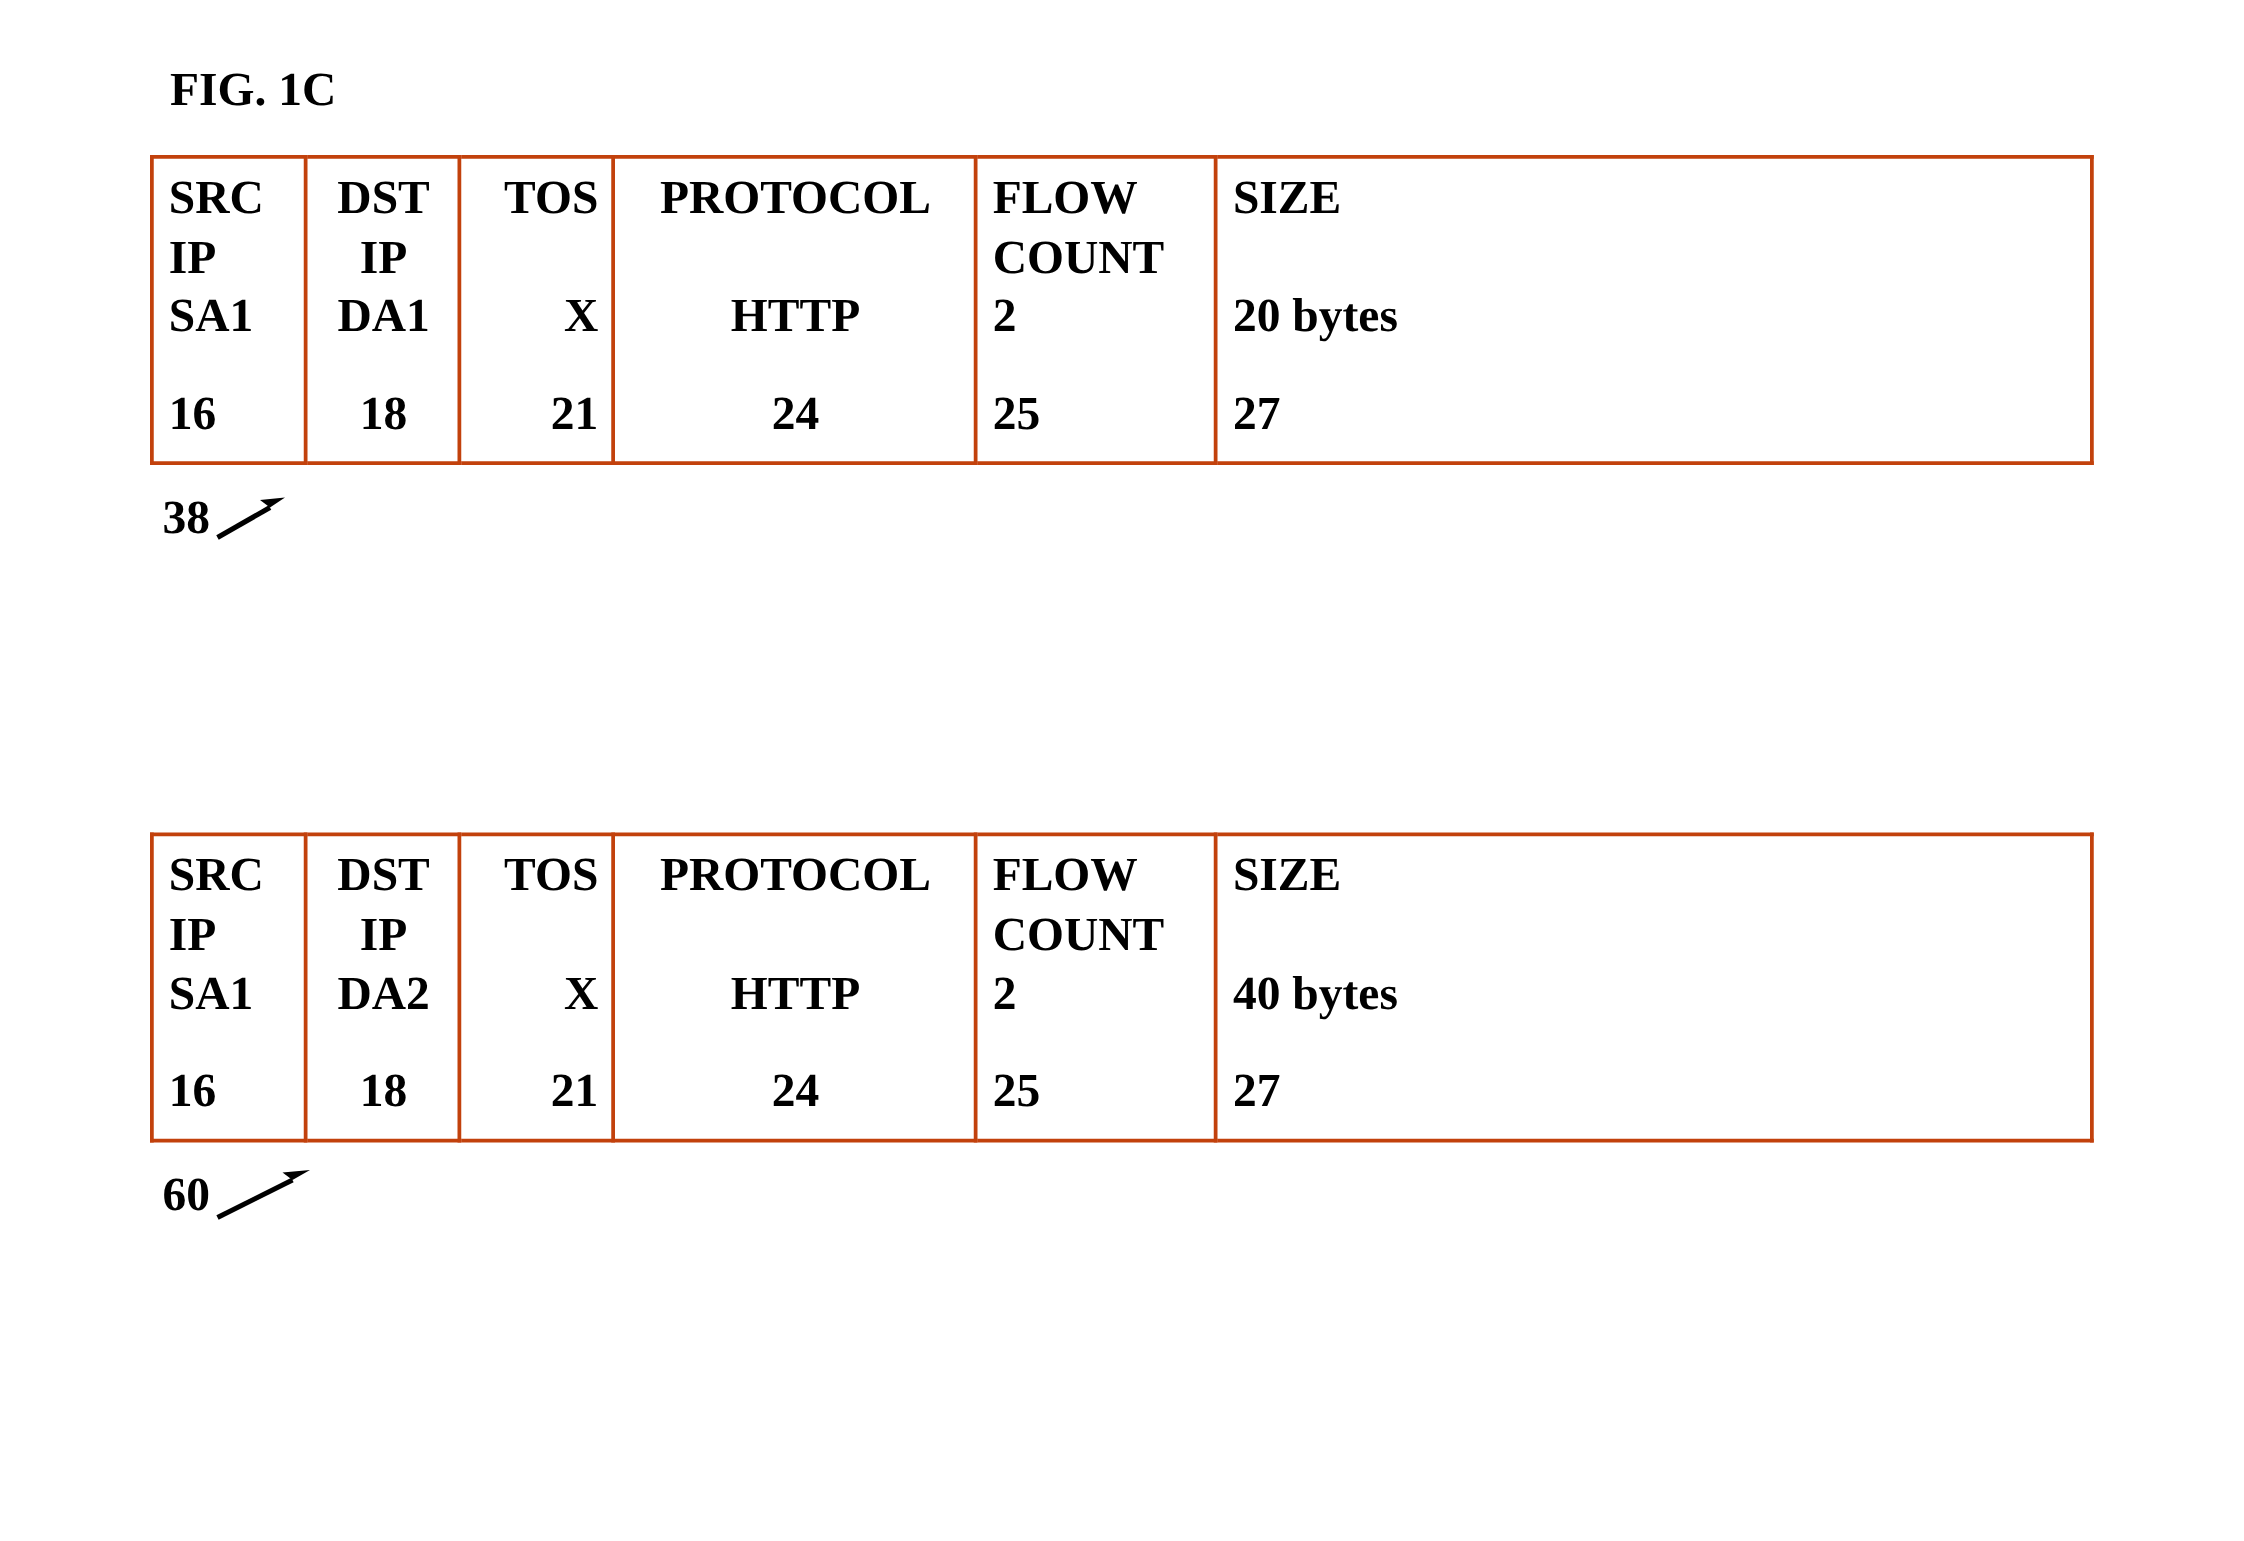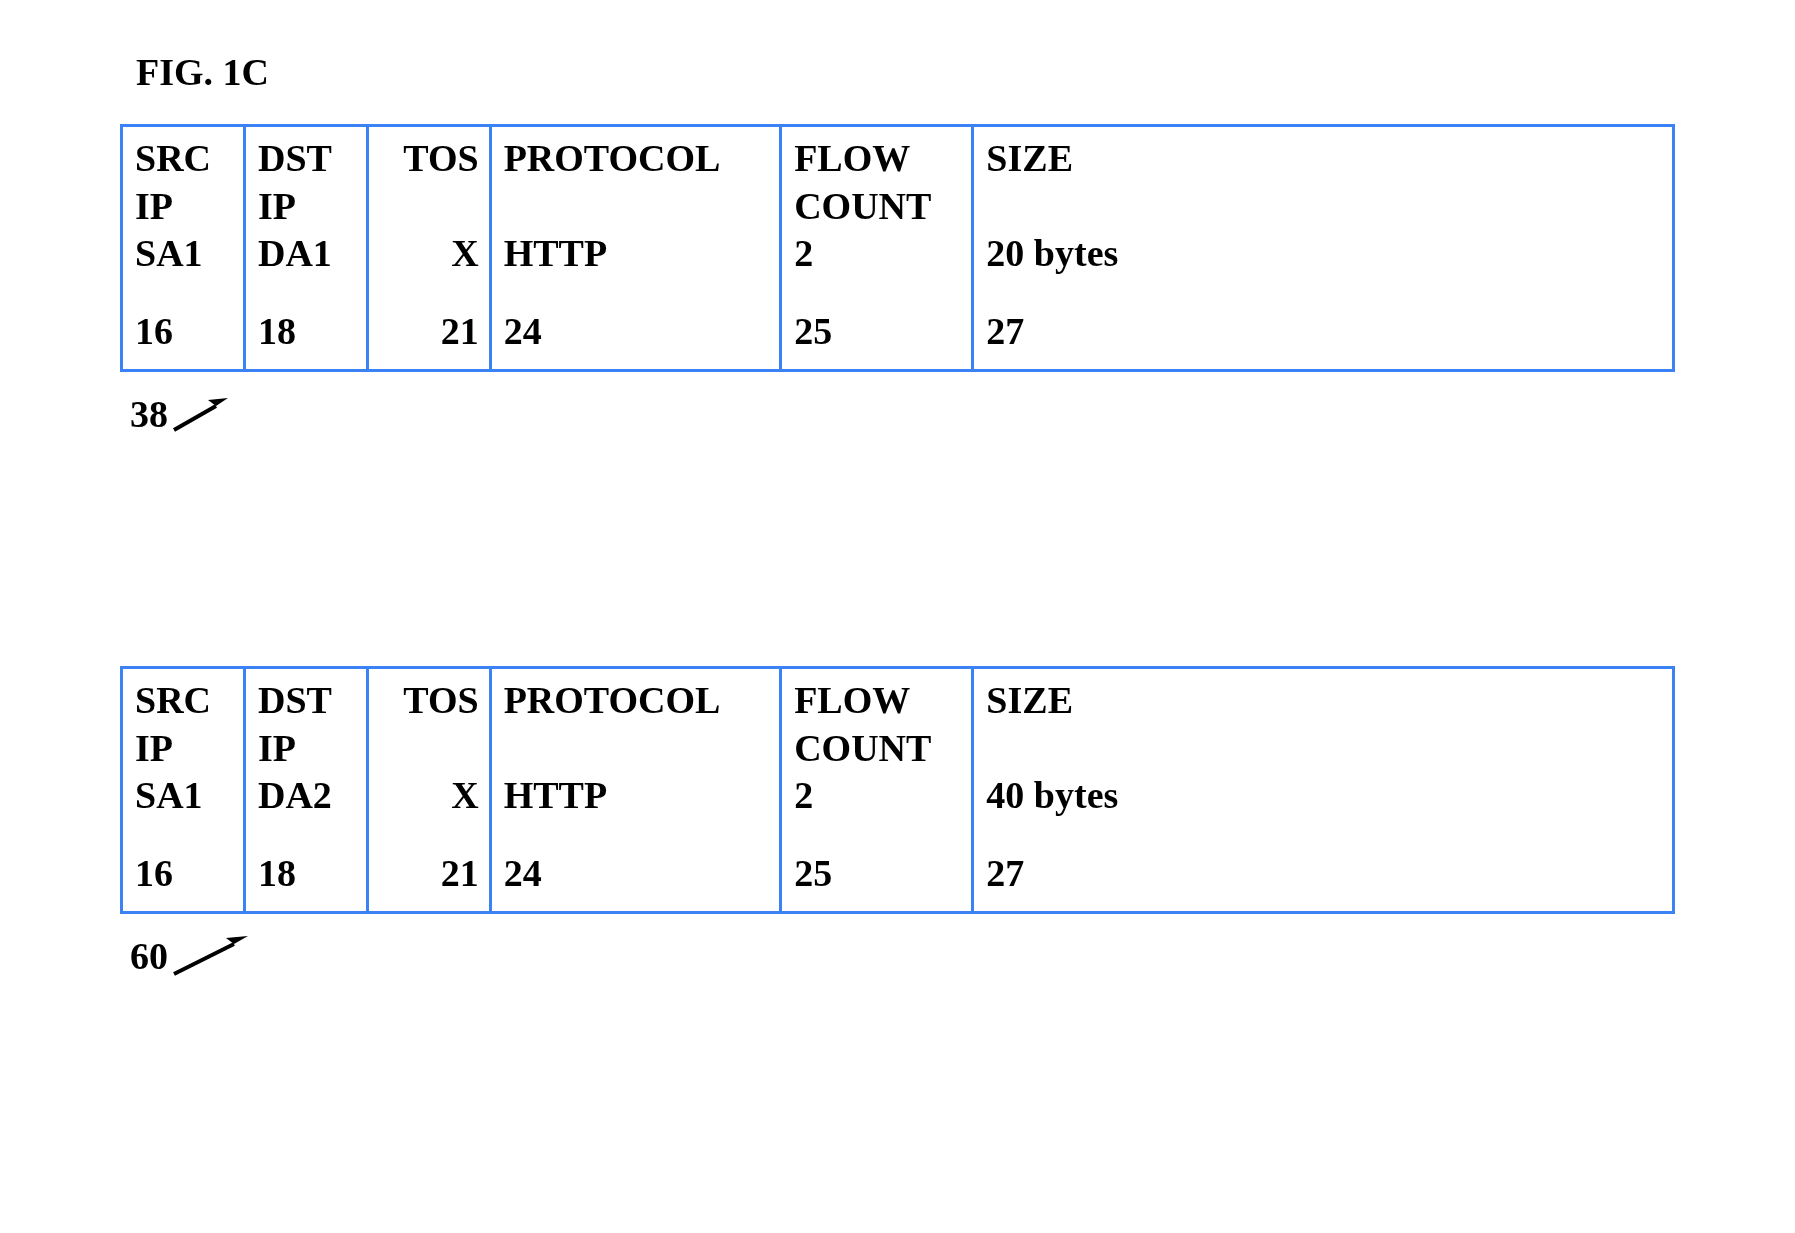--- a/index.html
+++ b/index.html
@@ -15,31 +15,31 @@
       margin-left: 16px;
     }
     .table-wrap {
       margin-bottom: 20px;
     }
     table {
       border-collapse: collapse;
       table-layout: fixed;
     }
     td {
-      border: 3px solid #3b82f6;
+      border: 3px solid #c2410c;
       padding: 8px 10px 14px 12px;
       vertical-align: top;
       font-size: 38px;
       font-weight: bold;
       line-height: 1.25;
     }
     .c0 { width: 100px; }
-    .c1 { width: 100px; }
+    .c1 { width: 100px; text-align: center; }
     .c2 { width: 100px; text-align: right; }
-    .c3 { width: 270px; }
+    .c3 { width: 270px; text-align: center; }
     .c4 { width: 170px; }
     .c5 { width: 730px; }
     .cell-gap {
       display: block;
       height: 30px;
     }
     .ref-row {
       display: flex;
       align-items: center;
       gap: 0;

